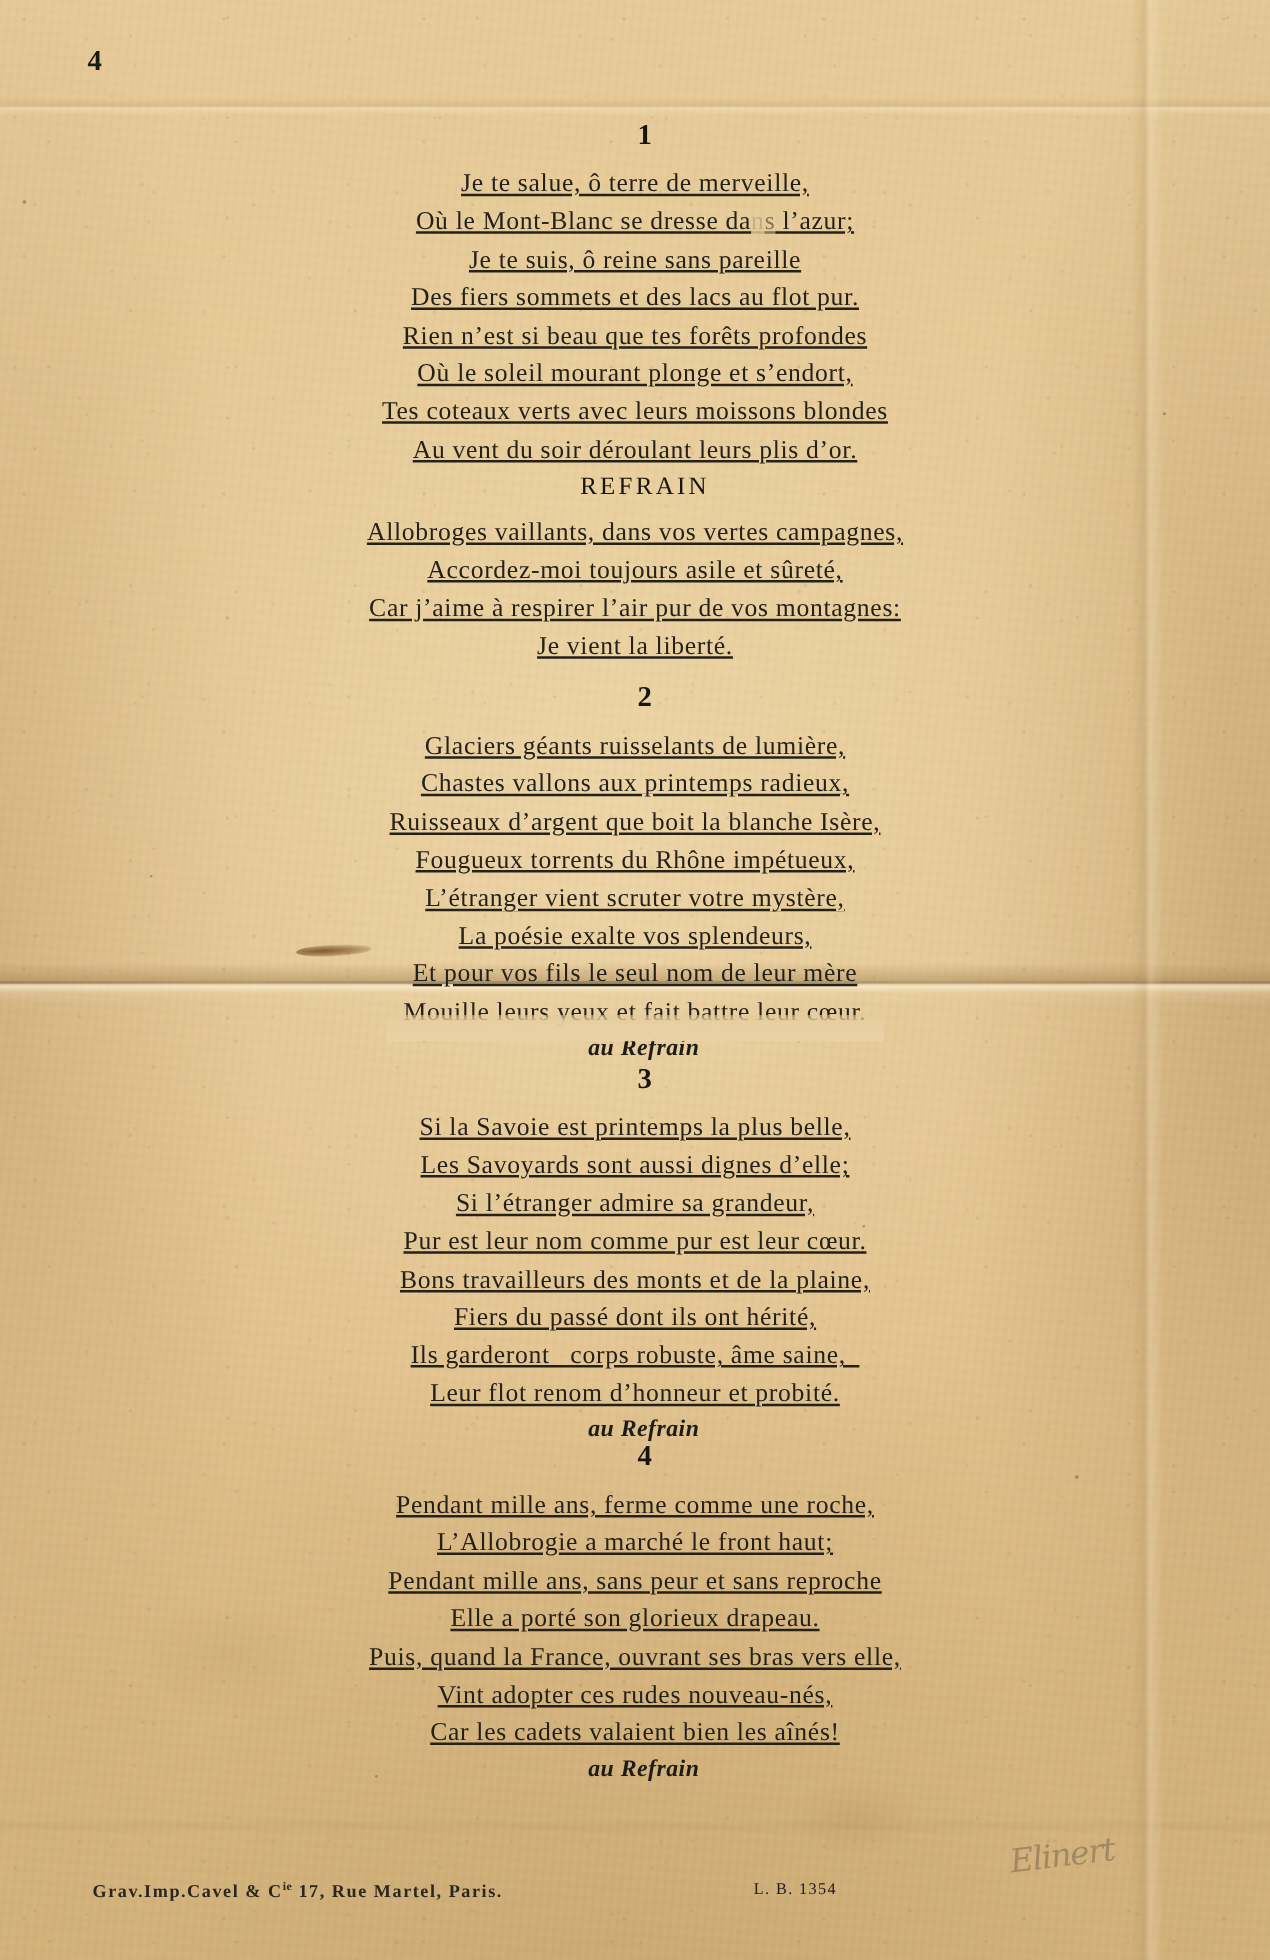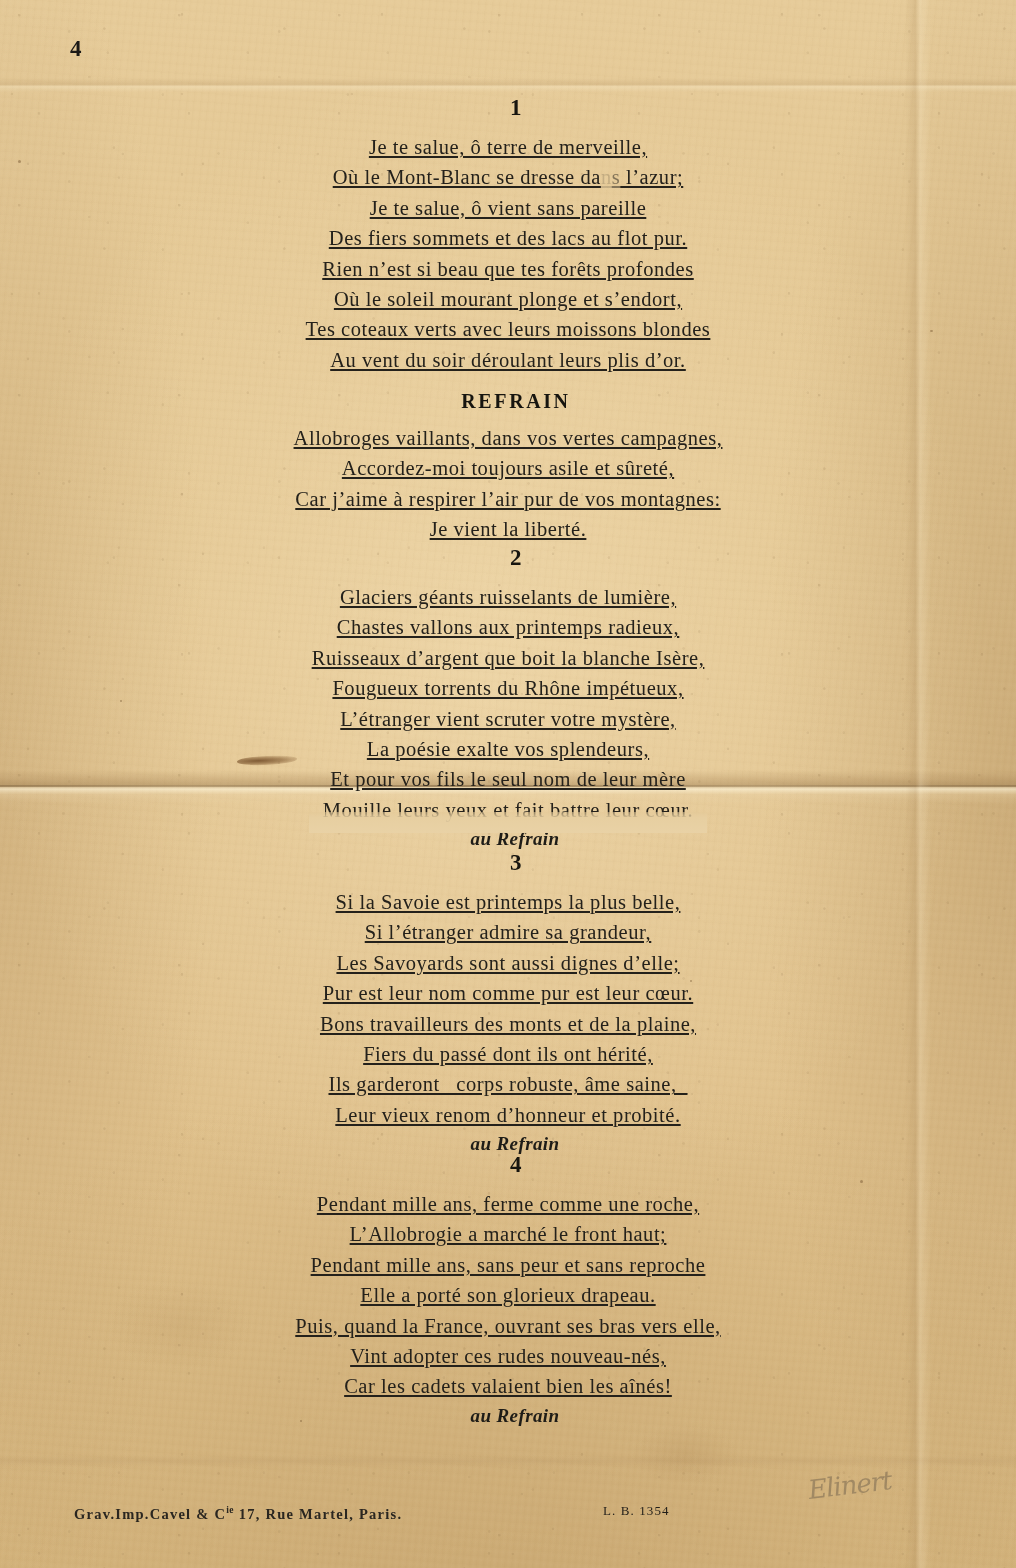--- a/index.html
+++ b/index.html
@@ -182,25 +182,25 @@
   .stanza-number {
     font-weight: bold;
     font-size: 23px;
     color: #17150f;
     letter-spacing: .5px;
     margin: 0 0 11px 0;
     padding-left: 16px;
   }
 
   .refrain-heading {
-    font-weight: bold;
+    font-weight: normal;
     font-size: 20px;
     letter-spacing: 2.6px;
     color: #17150f;
-    margin: 12px 0 10px 0;
+    margin: 0 0 10px 0;
     padding-left: 16px;
   }
 
   .line {
     font-size: 20.5px;
     line-height: 30.4px;
     letter-spacing: .55px;
     color: #24211b;
     white-space: pre;
     text-rendering: optimizeLegibility;
@@ -305,21 +305,21 @@
   <div class="speck" style="left:690px; top:980px;  width:2px; height:2px;"></div>
 
   <div class="page-number">4</div>
 
   <div class="content">
 
     <div class="stanza" style="position:absolute; left:0; top:95px; width:1016px;">
       <div class="stanza-number">1</div>
       <div class="line">Je te salue, ô terre de merveille,</div>
       <div class="line">Où le Mont-Blanc se dresse da<span class="faded">n</span><span class="faded-mid">s</span> l’azur;</div>
-      <div class="line">Je te salue, ô vient sans pareille</div>
+      <div class="line">Je te suis, ô reine sans pareille</div>
       <div class="line">Des fiers sommets et des lacs au flot pur.</div>
       <div class="line">Rien n’est si beau que tes forêts profondes</div>
       <div class="line">Où le soleil mourant plonge et s’endort,</div>
       <div class="line">Tes coteaux verts avec leurs moissons blondes</div>
       <div class="line">Au vent du soir déroulant leurs plis d’or.</div>
     </div>
 
     <div class="stanza" style="position:absolute; left:0; top:378px; width:1016px;">
       <div class="refrain-heading">REFRAIN</div>
       <div class="line">Allobroges vaillants, dans vos vertes campagnes,</div>
@@ -339,27 +339,27 @@
       <div class="line">Et pour vos fils le seul nom de leur mère</div>
       <div class="line"><span class="clipped-line">Mouille leurs yeux et fait battre leur cœur.</span></div>
       <div class="au-refrain">au Refrain</div>
     </div>
 
     <div class="stain-ink"></div>
 
     <div class="stanza" style="position:absolute; left:0; top:850px; width:1016px;">
       <div class="stanza-number">3</div>
       <div class="line">Si la Savoie est printemps la plus belle,</div>
+      <div class="line">Les Savoyards sont aussi dignes d’elle;</div>
       <div class="line">Si l’étranger admire sa grandeur,</div>
-      <div class="line">Les Savoyards sont aussi dignes d’elle;</div>
       <div class="line">Pur est leur nom comme pur est leur cœur.</div>
       <div class="line">Bons travailleurs des monts et de la plaine,</div>
       <div class="line">Fiers du passé dont ils ont hérité,</div>
       <div class="line">Ils garderont_ corps robuste, âme saine,_</div>
-      <div class="line">Leur vieux renom d’honneur et probité.</div>
+      <div class="line">Leur flot renom d’honneur et probité.</div>
       <div class="au-refrain">au Refrain</div>
     </div>
 
     <div class="stanza" style="position:absolute; left:0; top:1152px; width:1016px;">
       <div class="stanza-number">4</div>
       <div class="line">Pendant mille ans, ferme comme une roche,</div>
       <div class="line">L’Allobrogie a marché le front haut;</div>
       <div class="line">Pendant mille ans, sans peur et sans reproche</div>
       <div class="line">Elle a porté son glorieux drapeau.</div>
       <div class="line">Puis, quand la France, ouvrant ses bras vers elle,</div>

